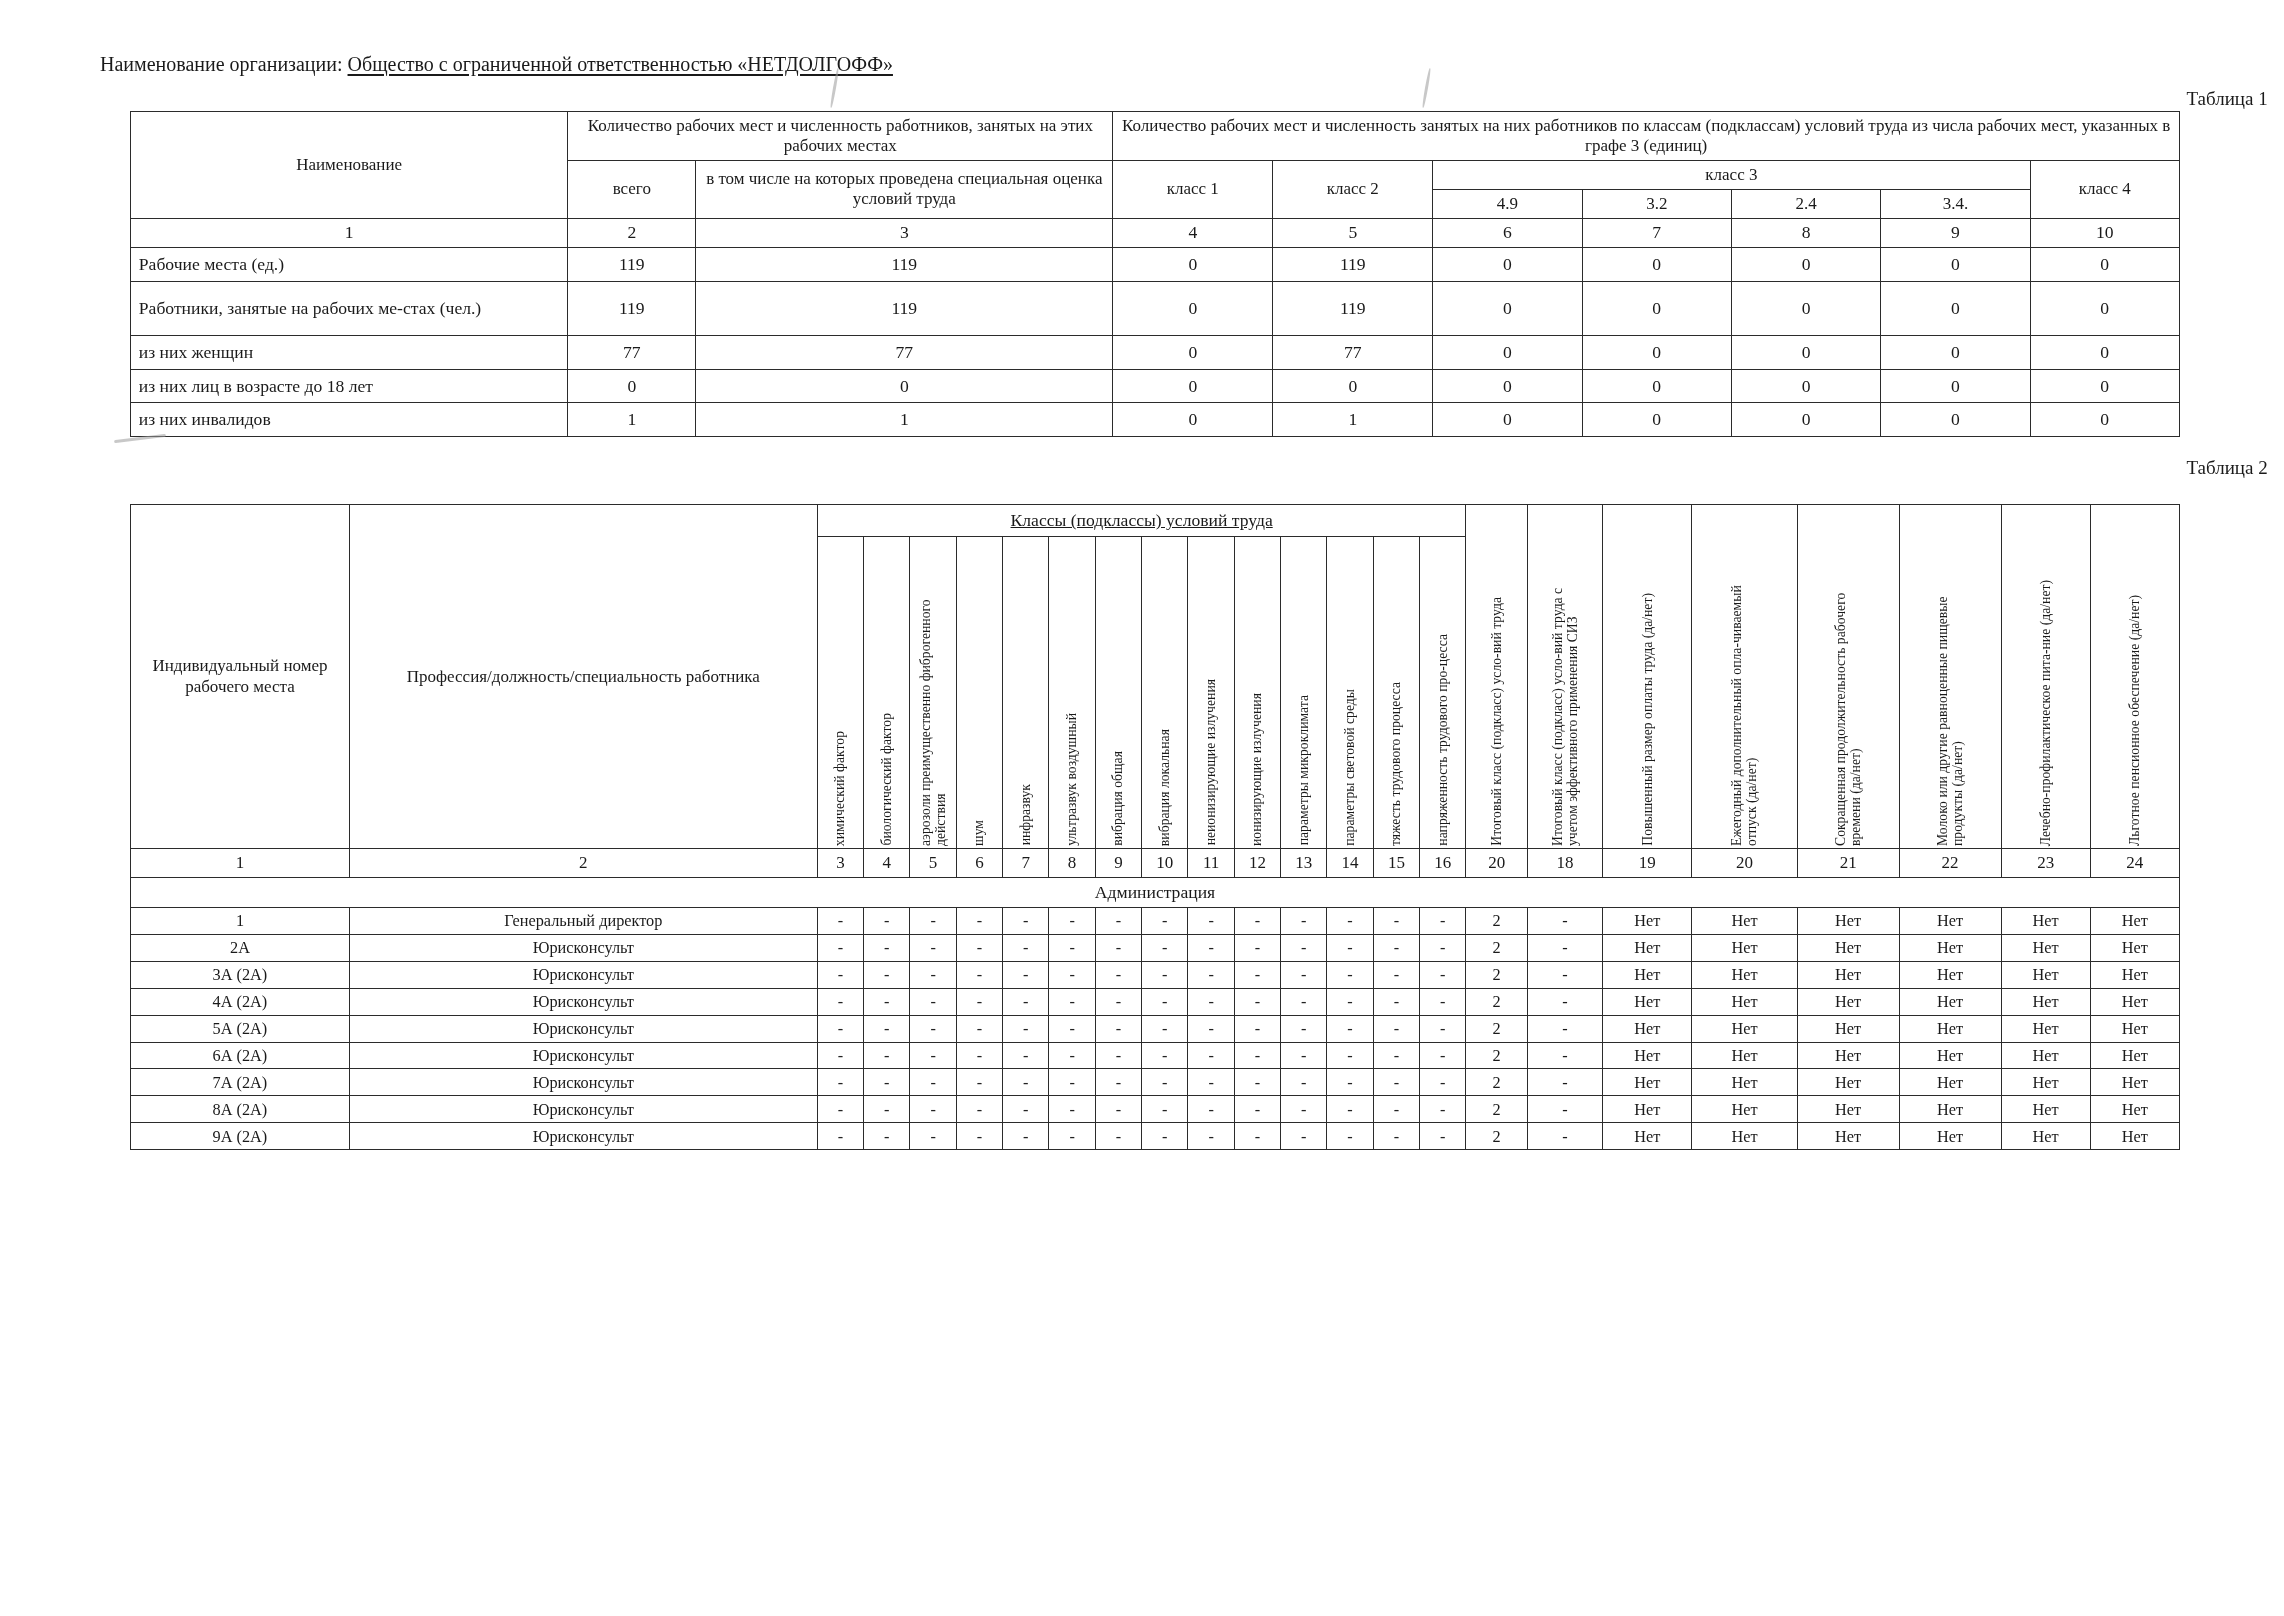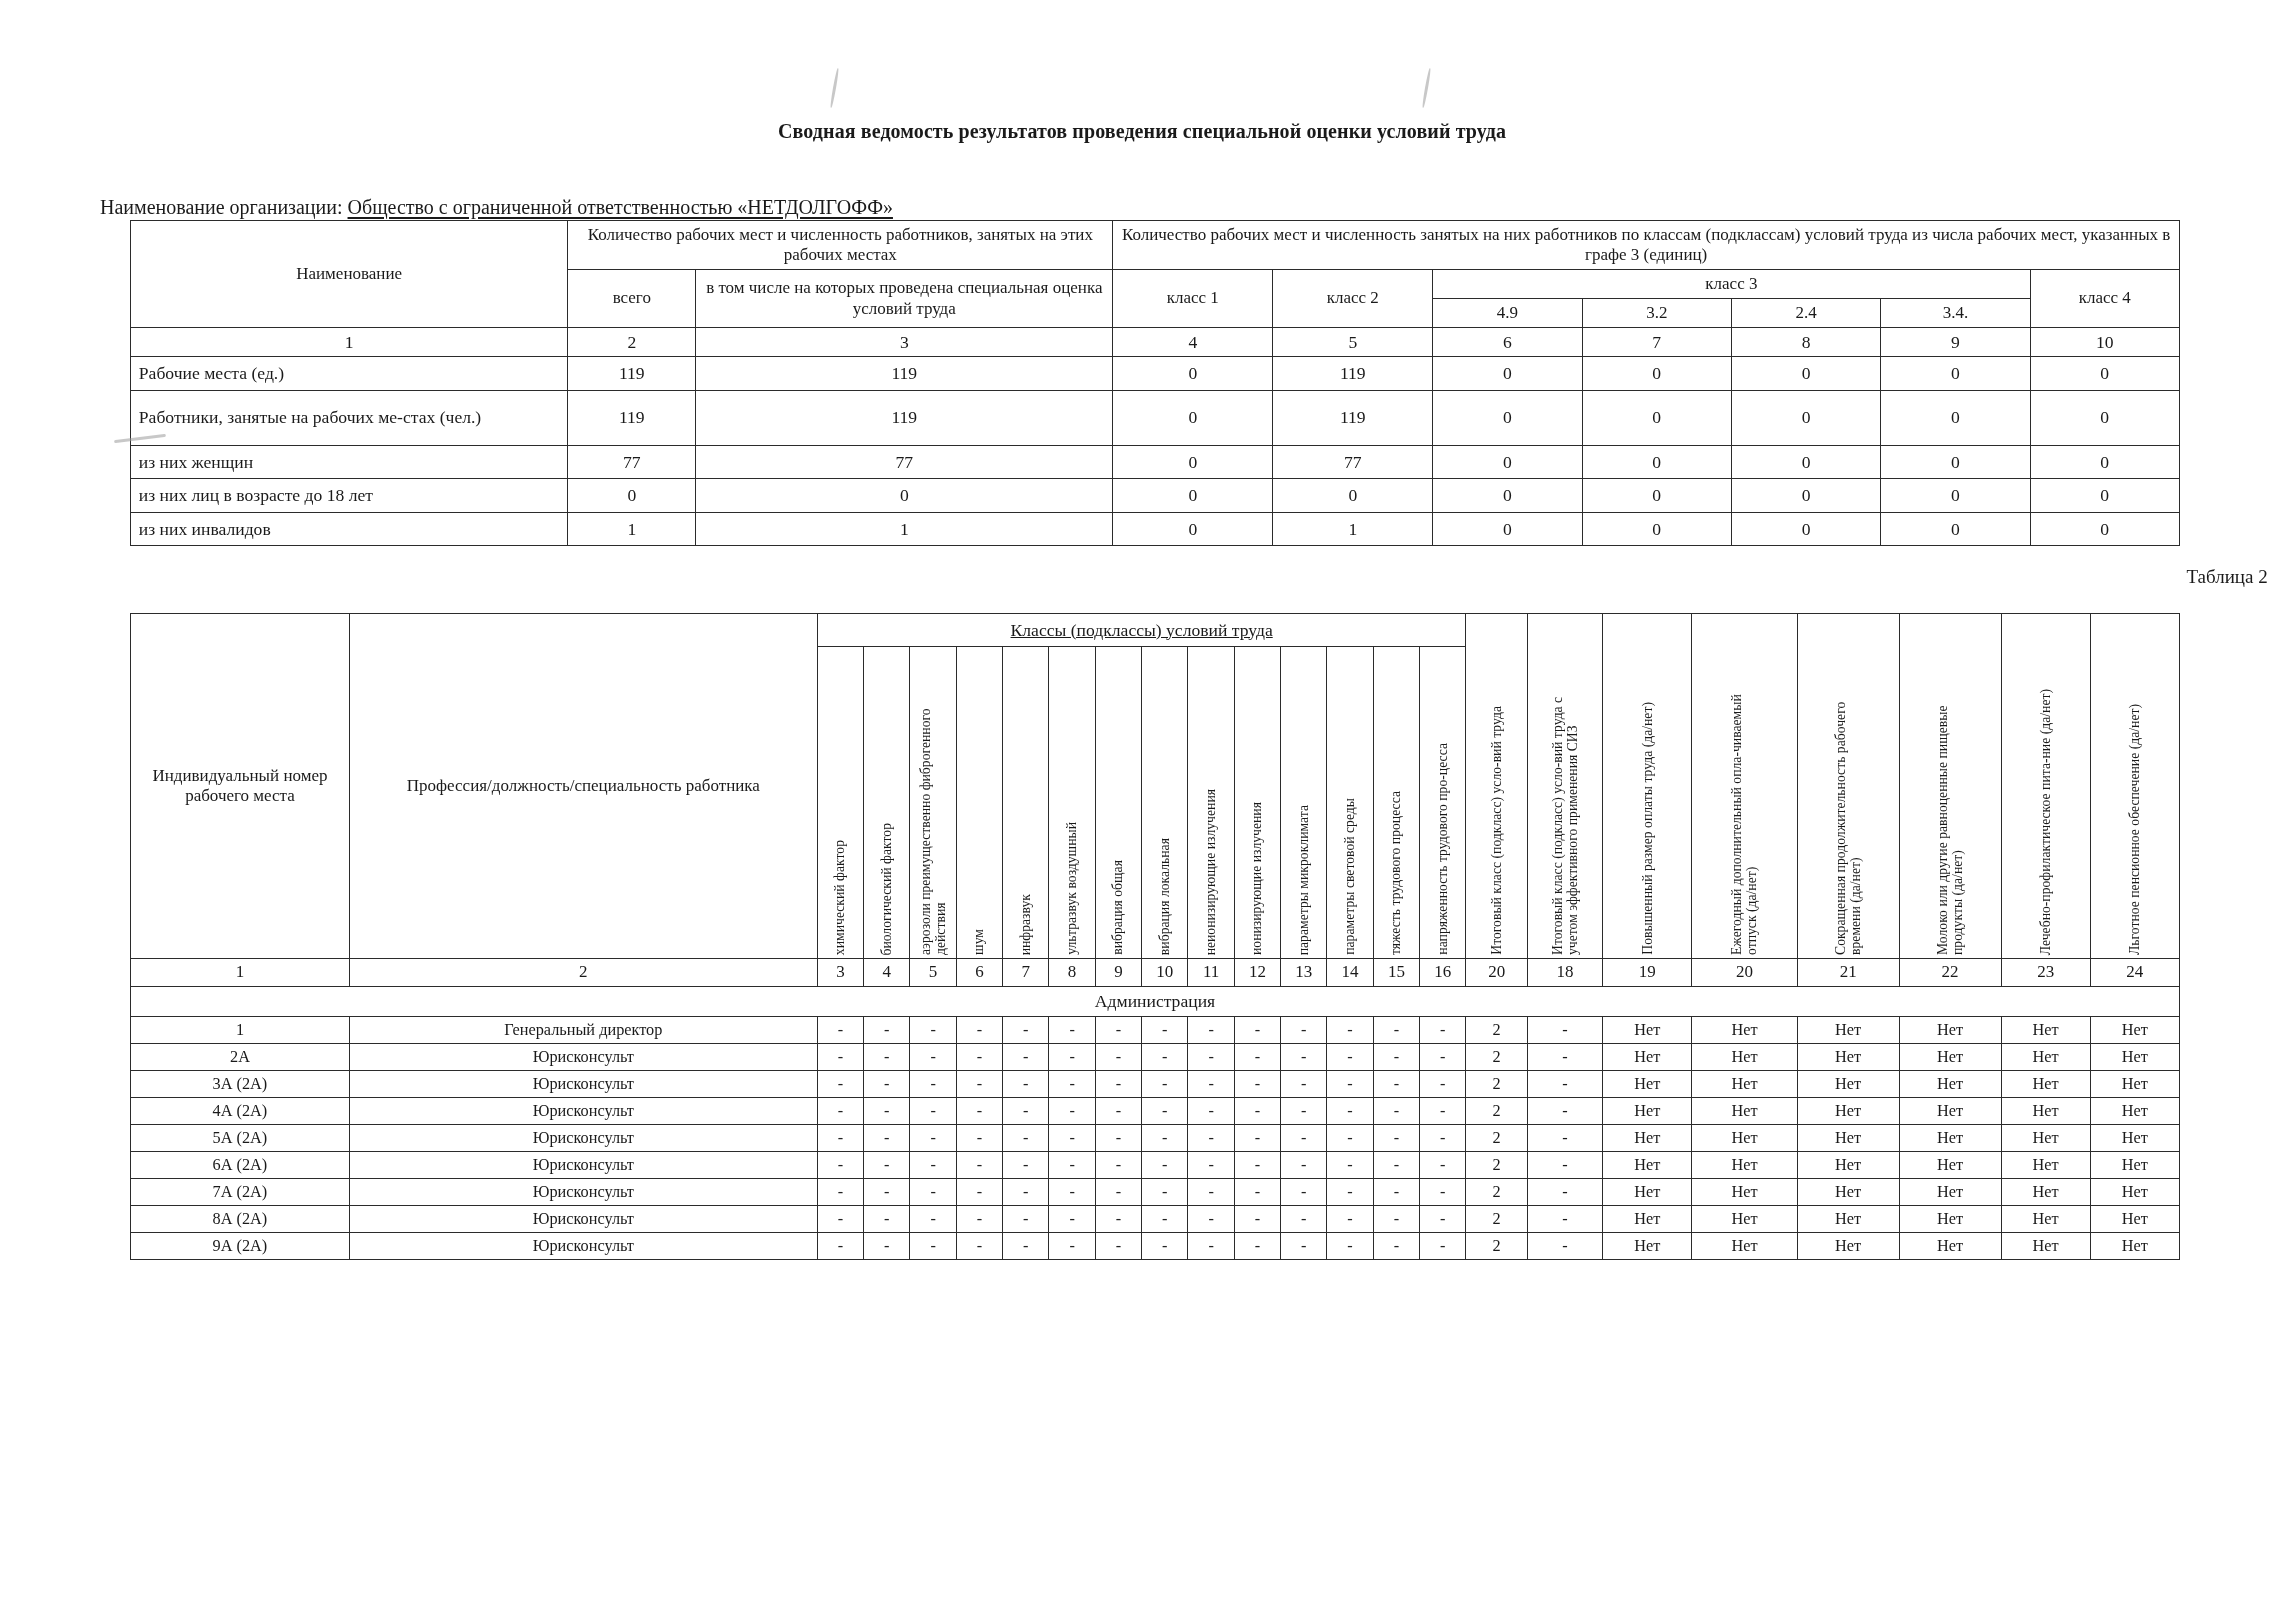--- a/index.html
+++ b/index.html
@@ -140,27 +140,27 @@
 </style>
 </head>
 <body>
 
 <div class="page">
 
   <div class="scan-mark" style="left:833px;top:68px;width:2.6px;height:40px;border-radius:50%;transform:rotate(10deg);"></div>
   <div class="scan-mark" style="left:1425px;top:68px;width:2.6px;height:40px;border-radius:50%;transform:rotate(10deg);"></div>
   <div class="scan-mark" style="left:114px;top:437px;width:52px;height:3.3px;border-radius:2px;transform:rotate(-7deg);"></div>
 
-  <div class="title">Сводная ведомость результатов проведения специальной оценки условий труда</div>
 
   <div class="org-line">
     <span class="org-label">Наименование организации:</span>
     <span class="org-value">Общество с ограниченной ответственностью «НЕТДОЛГОФФ»</span>
   </div>
 
+  <div class="table-caption">Таблица 1</div>
 
   <div id="table1-wrap">
     <table id="table1">
       <colgroup>
         <col style="width:410px">
         <col style="width:120px">
         <col style="width:391px">
         <col style="width:150px">
         <col style="width:150px">
         <col style="width:140px">

